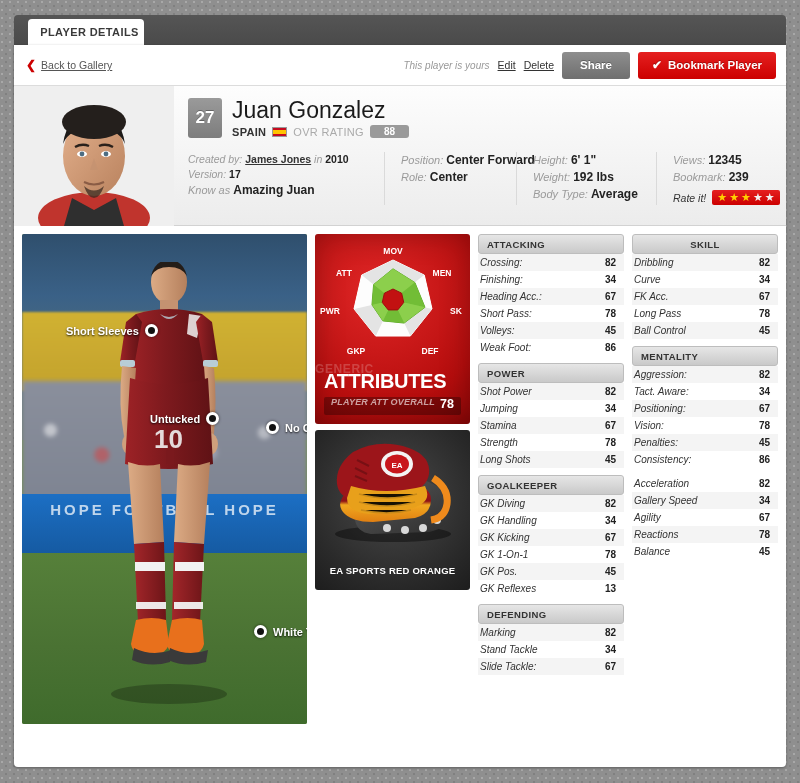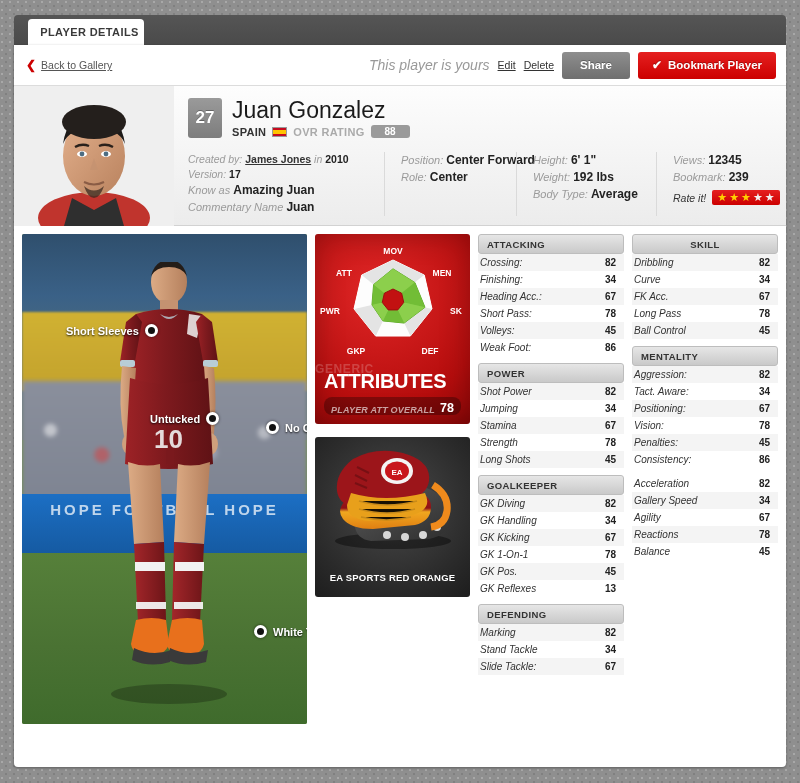--- a/index.html
+++ b/index.html
@@ -42,21 +42,21 @@
     display: flex; align-items: center;
   }
   .back { display: flex; align-items: center; gap: 5px; margin-left: 12px; }
   .chev { color: #c00; font-size: 12px; font-weight: bold; line-height: 1; }
   .back-label {
     font-size: 10.5px; color: #555; text-decoration: underline; cursor: pointer;
   }
   .act-right {
     margin-left: auto; display: flex; align-items: center; gap: 8px; margin-right: 10px;
   }
-  .yours { font-size: 14px; color: #999; font-style: italic; }
+  .yours { font-size: 10px; color: #999; font-style: italic; }
   .lnk { font-size: 10.5px; color: #333; text-decoration: underline; cursor: pointer; }
   .btn {
     height: 27px; padding: 0 18px; border: none; border-radius: 3px;
     font-size: 11.5px; font-weight: bold; color: #fff; cursor: pointer;
     display: flex; align-items: center; justify-content: center;
   }
   .btn-share { background: linear-gradient(#8e8e8e, #6f6f6f); text-shadow: 0 -1px 0 rgba(0,0,0,.3); }
   .btn-bookmark {
     background: linear-gradient(#e52020, #cc0000);
     text-shadow: 0 -1px 0 rgba(0,0,0,.3); gap: 6px; padding: 0 14px;
@@ -87,21 +87,21 @@
   .pname { font-size: 23px; color: #1a1a1a; line-height: 24px; font-weight: normal; }
   .subRow { display: flex; align-items: center; gap: 6px; margin-top: 3px; }
   .country { font-size: 11px; font-weight: bold; color: #333; letter-spacing: .3px; }
   .flag {
     width: 15px; height: 10px; border: 1px solid #999; position: relative;
     background: #c60b1e;
   }
   .flag::after {
     content:''; position:absolute; left:0; right:0; top:25%; height:50%; background:#ffc400;
   }
-  .ovr { font-size: 11px; font-weight: bold; color: #aaa; letter-spacing: .3px; }
+  .ovr { font-size: 11px; font-weight: normal; color: #aaa; letter-spacing: .3px; }
   .ovrval {
     background: #9a9a9a; color: #fff; font-size: 10px; font-weight: bold;
     padding: 1px 14px; border-radius: 3px; text-align: center;
   }
 
   .metarow { display: flex; margin-top: 14px; }
   .metacol { padding-right: 14px; }
   .metacol + .metacol { border-left: 1px solid #dadada; padding-left: 16px; }
   .c1 { width: 196px; }
   .c2 { width: 132px; }
@@ -167,39 +167,39 @@
     font-size: 11px; font-weight: bold; color: #fff;
     text-shadow: 0 1px 2px rgba(0,0,0,.85); white-space: nowrap;
   }
   .callout.left { flex-direction: row-reverse; }
   #co-sleeves { left: 44px; top: 90px; }
   #co-untucked { left: 128px; top: 178px; }
   #co-gloves { left: 244px; top: 187px; }
   #co-tape { left: 232px; top: 391px; }
 
   
-  .midcol { width: 155px; display: flex; flex-direction: column; gap: 13px; }
+  .midcol { width: 155px; display: flex; flex-direction: column; gap: 6px; }
   .attrcard {
     height: 190px; border-radius: 3px; position: relative; overflow: hidden;
     background: radial-gradient(circle at 40% 30%, #e02626, #b60d0d 70%, #8f0707);
     box-shadow: inset 0 0 30px rgba(0,0,0,.25);
   }
   .radar { position: absolute; left: 50%; top: 8px; transform: translateX(-50%); }
   .attr-generic {
     position:absolute; left: 0; top: 128px; font-size: 12px; font-weight: bold;
     color: rgba(255,255,255,.20); letter-spacing: .6px;
   }
   .attr-title {
     position:absolute; left: 9px; top: 136px; font-size: 20px; font-weight: bold;
     color: #fff; letter-spacing: -.3px;
   }
   .attr-foot {
     position:absolute; left: 9px; right: 9px; top: 163px; height: 18px;
-    background: rgba(0,0,0,.30); border-radius: 8px;
-    display:flex; align-items:flex-end; justify-content: space-between; padding: 0 7px;
+    background: rgba(0,0,0,.30); border-radius: 2px;
+    display:flex; align-items:flex-start; justify-content: space-between; padding: 0 7px;
   }
   .attr-foot .lbl {
     font-size: 9px; font-weight: bold; font-style: italic;
     color: rgba(255,255,255,.62); letter-spacing: .2px;
   }
   .attr-foot .val { font-size: 12.5px; font-weight: bold; color: #fff; }
 
   .bootcard {
     height: 160px; border-radius: 3px; position: relative; overflow: hidden;
     background: radial-gradient(circle at 50% 42%, #4a4a4a, #2a2a2a 70%, #1d1d1d);
@@ -309,24 +309,20 @@
               <span class="mk">in</span>
               <span class="mv">2010</span>
             </div>
             <div class="mline">
               <span class="mk">Version:</span>
               <span class="mv">17</span>
             </div>
             <div class="mline big">
               <span class="mk">Know as</span>
               <span class="mv">Amazing Juan</span>
-            </div>
-            <div class="mline big">
-              <span class="mk">Commentary Name</span>
-              <span class="mv">Juan</span>
             </div>
           </div>
 
           <div class="metacol c2">
             <div class="mline big">
               <span class="mk">Position:</span>
               <span class="mv">Center Forward</span>
             </div>
             <div class="mline big">
               <span class="mk">Role:</span>

